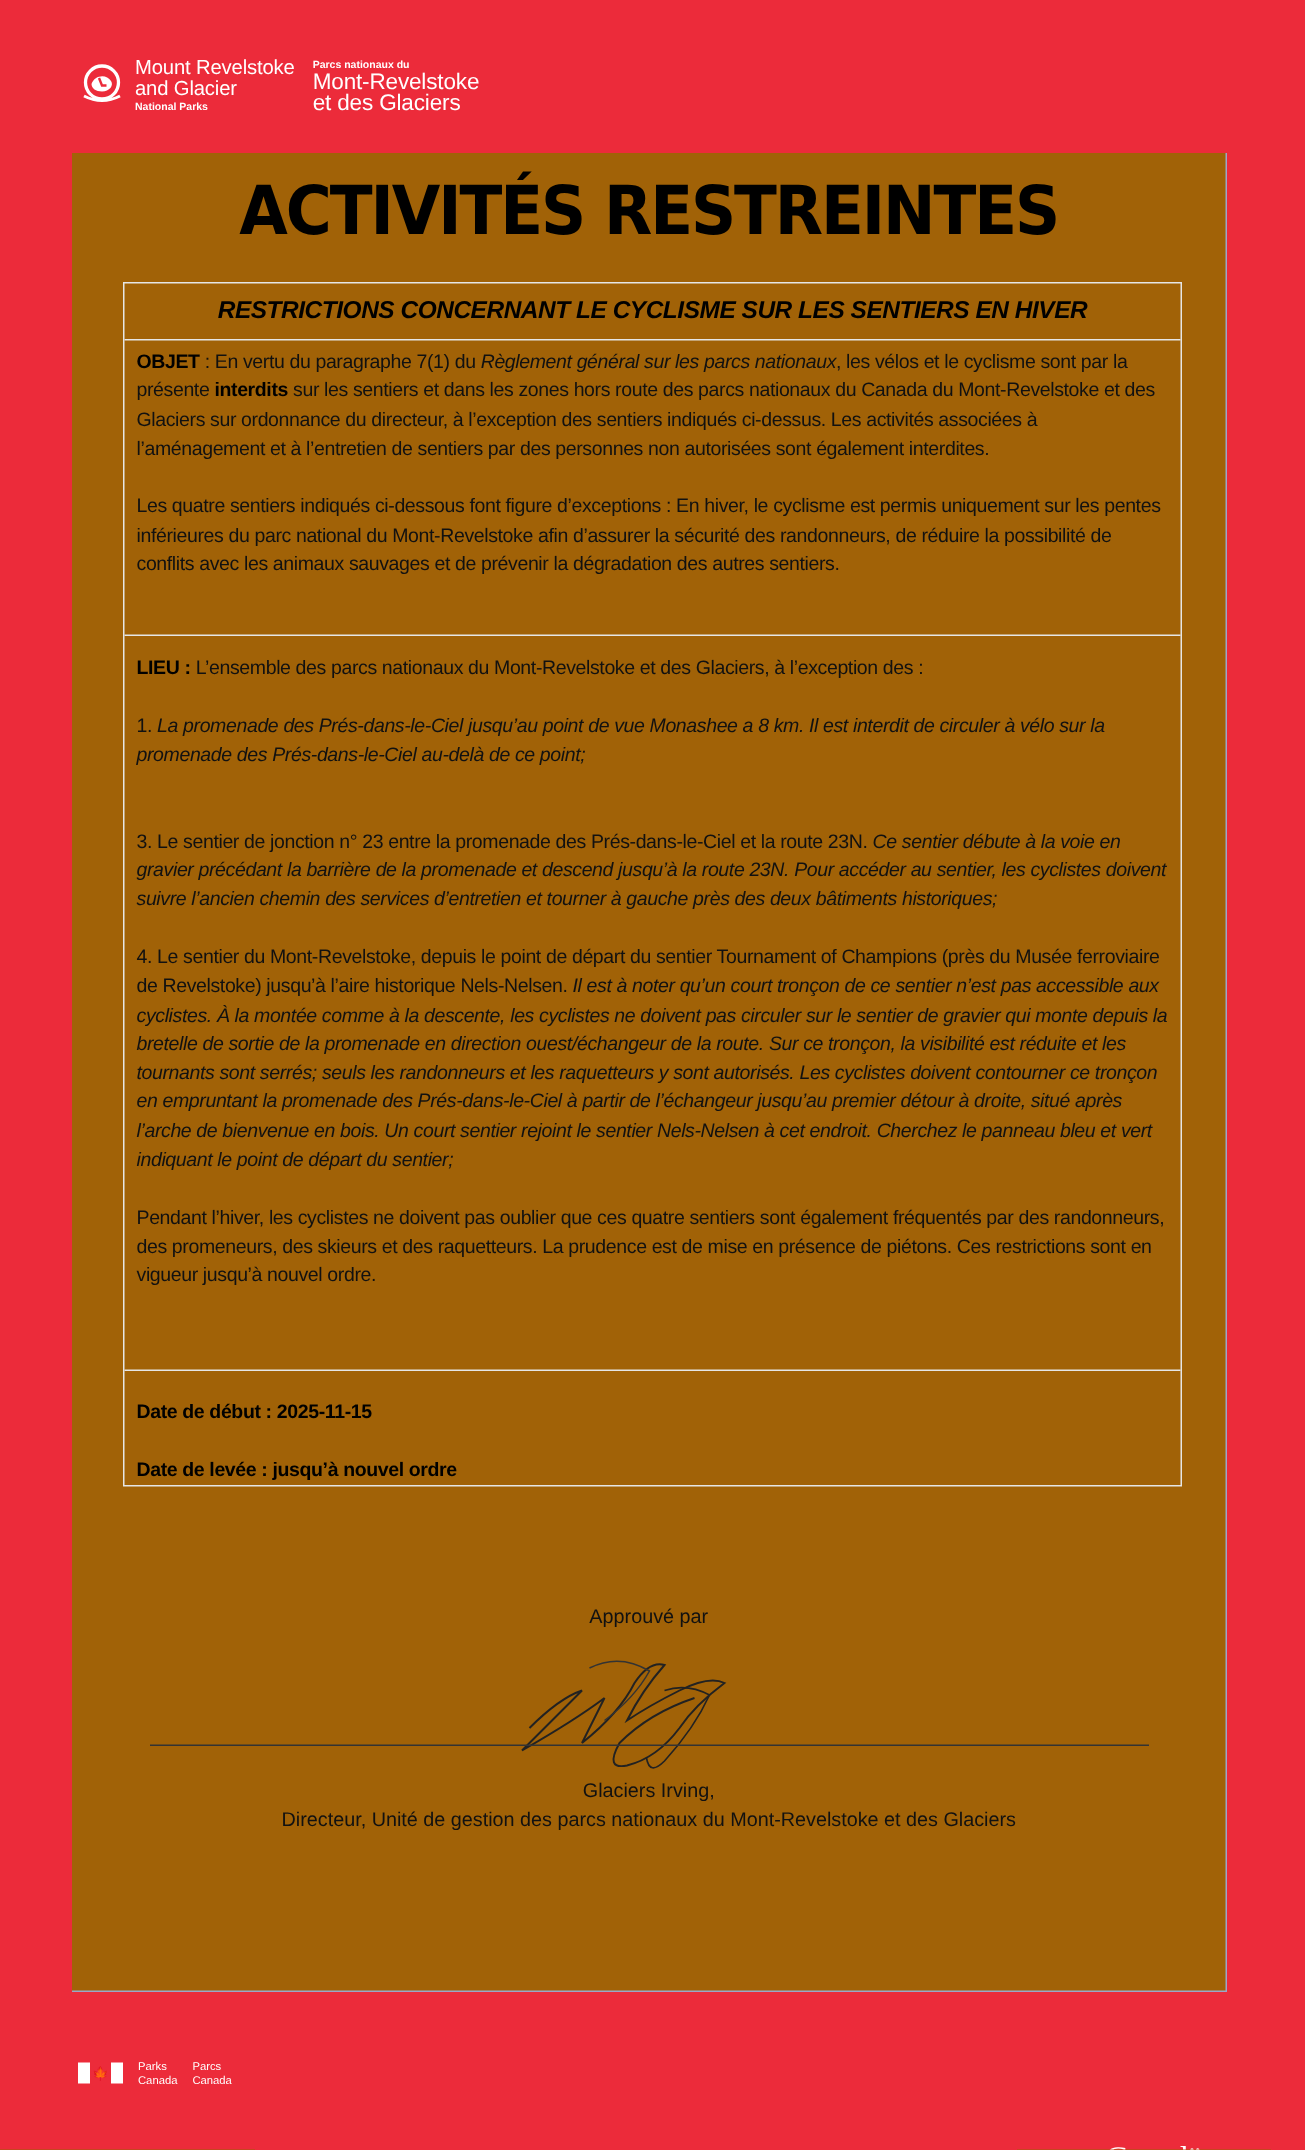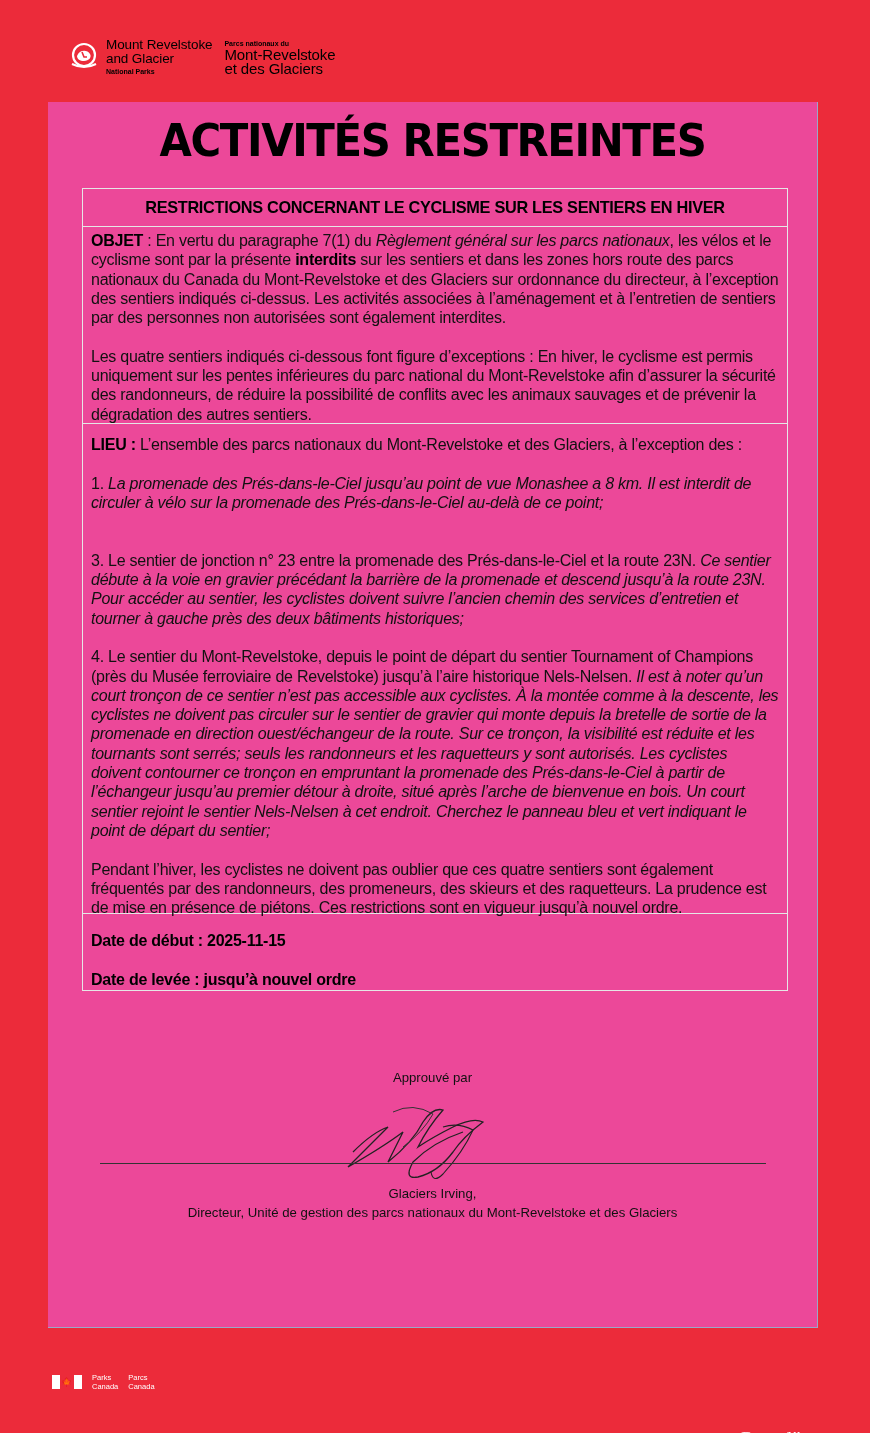--- a/index.html
+++ b/index.html
@@ -6,22 +6,22 @@
   html, body { width: 870px; height: 1433px; }
   body {
     background: #EC2B3A;
     font-family: "Liberation Sans", sans-serif;
     position: relative;
     overflow: hidden;
     color: #111;
   }
   
   .brand {
-    position: absolute; left: 68px; top: 38px;
-    display: flex; align-items: flex-start; color: #000000; justify-content: flex-end;
+    position: absolute; left: 52px; top: 38px;
+    display: flex; align-items: flex-start; color: #ffffff; justify-content: flex-end;
   }
   .brand-logo {
     width: 32px; height: 32px; margin-top: 2px; margin-right: 6px;
   }
   .brand-en { margin-right: 12px; }
   .brand-en .l1, .brand-en .l2 {
     font-size: 13.5px; line-height: 14px; display: block; letter-spacing: -0.1px;
   }
   .brand-en .l3 {
     font-size: 7px; font-weight: bold; display: block; line-height: 9px; margin-top: 1px;
@@ -29,21 +29,21 @@
   .brand-fr .f1 {
     font-size: 7px; font-weight: bold; display: block; line-height: 9px; margin-top: 1px;
   }
   .brand-fr .f2, .brand-fr .f3 {
     font-size: 15px; line-height: 14px; display: block; letter-spacing: -0.1px;
   }
 
   
   .panel {
     position: absolute; left: 48px; top: 102px; width: 770px; height: 1226px;
-    background: #ec4899;
+    background: #a16207;
     border-right: 1px solid #9aa7c9; border-bottom: 1px solid #9aa7c9;
   }
   .main-title {
     position: absolute; left: 0; right: 0; top: 12px;
     text-align: center;
     font-family: "DejaVu Sans", sans-serif;
     font-weight: bold; font-size: 45px; letter-spacing: -1.5px;
     transform: scaleX(0.93);
     color: #000;
   }
@@ -51,24 +51,24 @@
   
   .notice {
     position: absolute; left: 34px; top: 86px; width: 706px;
     border: 1px solid #e6e6e6;
   }
   .row { border-bottom: 1px solid #e6e6e6; padding: 0 8px; }
   .row:last-child { border-bottom: none; }
   .row.header {
     height: 38px; display: flex; align-items: center; justify-content: center;
     font-weight: bold; font-size: 16.3px; color: #000;
-    font-family: "Liberation Sans", sans-serif; letter-spacing: -0.3px;
+    font-family: "Liberation Sans", sans-serif; letter-spacing: -0.3px; font-style: italic;
   }
   .para {
-    font-size: 16px; line-height: 19.3px; letter-spacing: -0.25px; color: #111;
+    font-size: 13px; line-height: 19.3px; letter-spacing: -0.25px; color: #111;
   }
   .row-objet { padding-top: 4px; padding-bottom: 4px; height: 197px; }
   .row-lieu { padding-top: 11px; height: 490px; }
   .row-sanction { padding-top: 14px; height: 58px; }
   .row-dates { padding-top: 17px; height: 76px; }
   .gap { height: 19.3px; }
   b { font-weight: bold; color: #000; }
   i { font-style: italic; }
 
   

